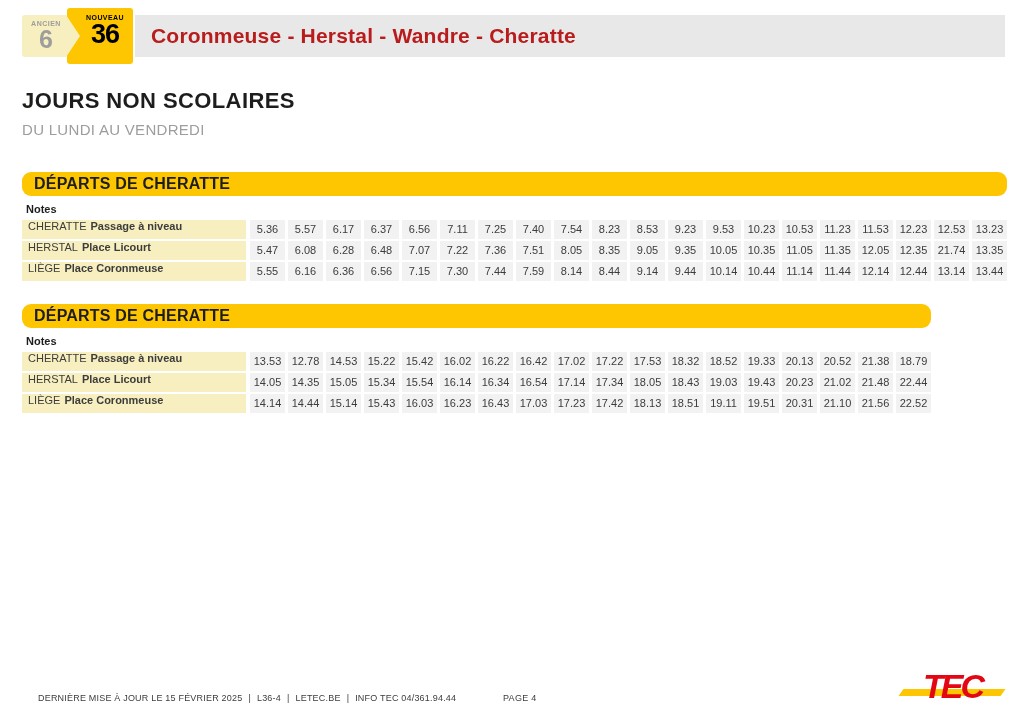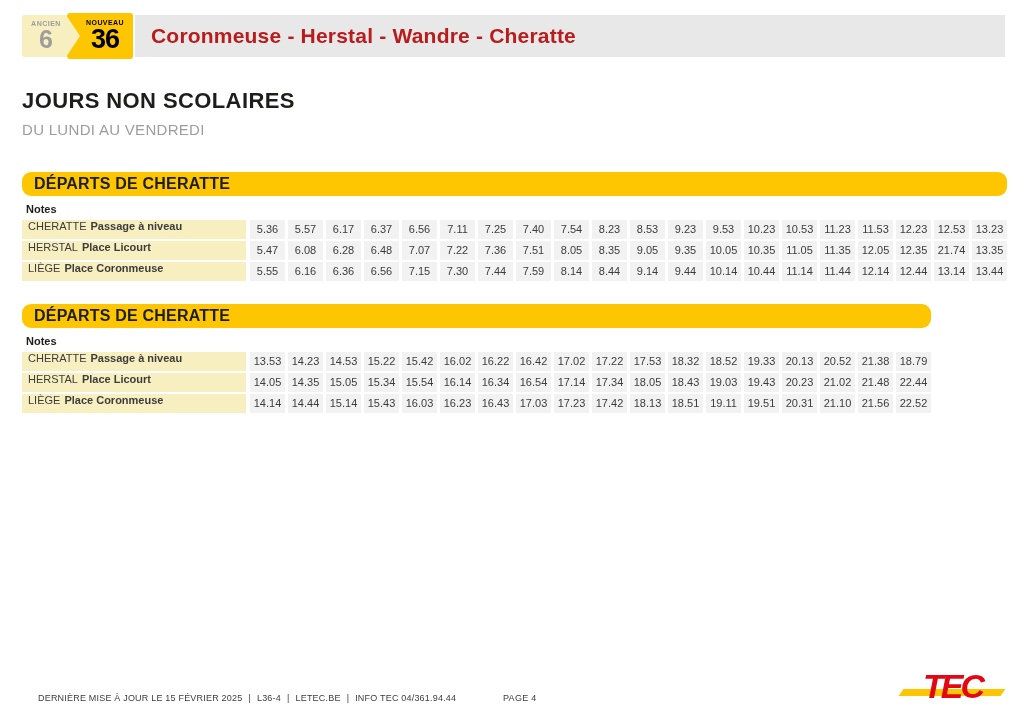--- a/index.html
+++ b/index.html
@@ -21,21 +21,21 @@
   .topbar{display:flex;align-items:center;height:44px;}
   .badge-old{
     position:relative;z-index:2;width:58px;height:42px;background:var(--pale);
     clip-path:polygon(0 0, 76% 0, 100% 50%, 76% 100%, 0 100%);
     display:flex;flex-direction:column;align-items:center;justify-content:flex-start;
     border-radius:3px 0 0 3px;flex:0 0 auto;
   }
   .badge-old .badge-label{font-size:7px;font-weight:bold;letter-spacing:.5px;color:var(--midgray);margin:5px 10px 0 0;}
   .badge-old .badge-num{font-size:25px;font-weight:bold;color:var(--midgray);line-height:25px;margin-right:10px;}
   .badge-new{
-    position:relative;z-index:1;margin-left:-13px;width:66px;height:46px;background:var(--yellow);
+    position:relative;z-index:1;margin-left:-13px;width:66px;height:56px;background:var(--yellow);
     display:flex;flex-direction:column;align-items:center;justify-content:flex-start;
     border-radius:3px;padding-left:10px;flex:0 0 auto;
   }
   .badge-new .badge-label{font-size:7px;font-weight:bold;letter-spacing:.4px;color:#000;margin-top:6px;}
   .badge-new .badge-num{font-size:27px;font-weight:800;color:#000;line-height:27px;letter-spacing:-1px;}
   .titlebar{
     flex:1 1 auto;height:42px;background:var(--bargray);margin-left:2px;
     display:flex;align-items:center;padding-left:16px;
   }
   .titlebar span{font-size:21px;font-weight:800;color:#b91c1c;letter-spacing:.2px;}
@@ -206,21 +206,21 @@
     </div>
     <div class="tt-notes">Notes</div>
     <div class="tt-rows">
         <div class="t-row">
           <div class="t-label">
             <span class="city">CHERATTE</span>
             <span class="stop">Passage à niveau</span>
           </div>
           <div class="t-times">
             <span class="t-cell">13.53</span>
-            <span class="t-cell">14.23</span>
+            <span class="t-cell">12.78</span>
             <span class="t-cell">14.53</span>
             <span class="t-cell">15.22</span>
             <span class="t-cell">15.42</span>
             <span class="t-cell">16.02</span>
             <span class="t-cell">16.22</span>
             <span class="t-cell">16.42</span>
             <span class="t-cell">17.02</span>
             <span class="t-cell">17.22</span>
             <span class="t-cell">17.53</span>
             <span class="t-cell">18.32</span>

